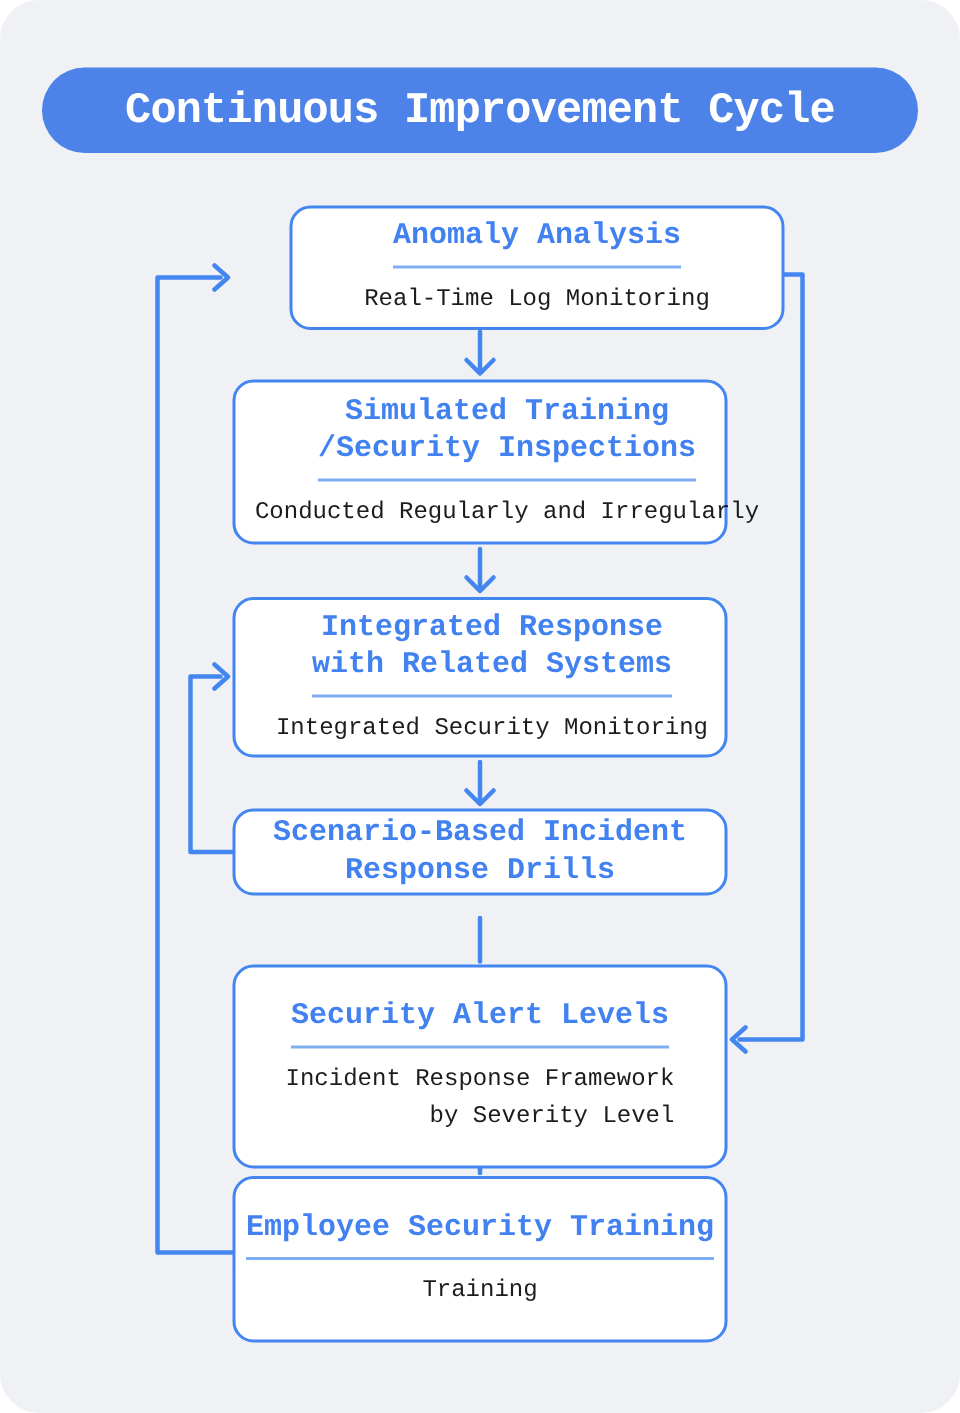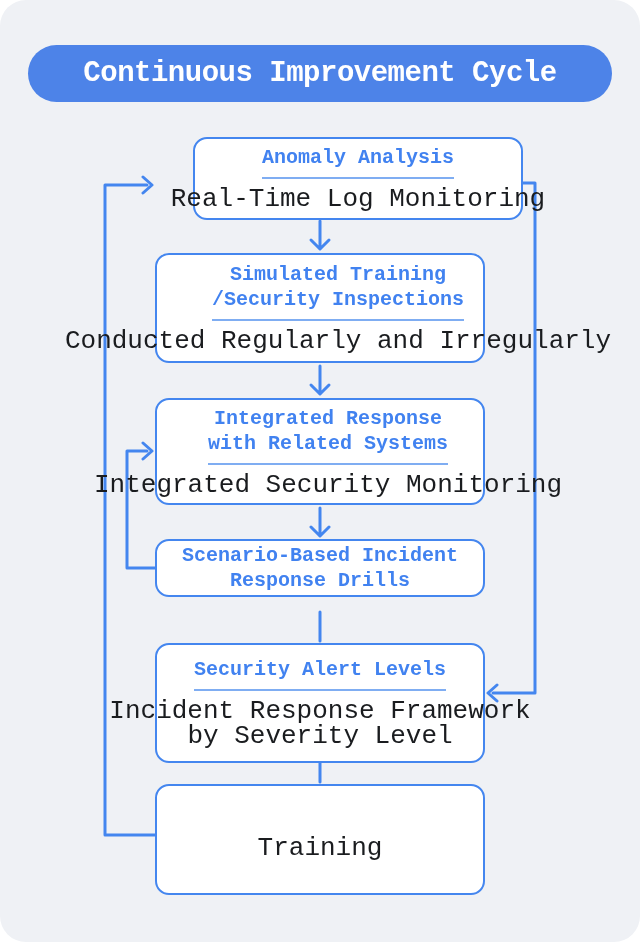--- a/index.html
+++ b/index.html
@@ -67,23 +67,24 @@
     height: 2px;
     width: 100%;
     background: var(--divider-blue, #7fadf2);
     margin-top: 7px;
   }
   .subtitle {
     margin-top: 8px;
   }
   .subtitle-line {
     color: var(--text-dark, #1a1c1f);
-    font-size: 26px;
+    font-size: 16px;
     line-height: 25px;
     white-space: nowrap;
+    text-align: right;
   }
   
   .connectors {
     position: absolute;
     inset: 0;
     z-index: 1;
     pointer-events: none;
   }
   .connectors path {
     stroke: var(--line-blue, #4486ef);
@@ -142,32 +143,33 @@
         <div class="subtitle">
           <div class="subtitle-line">Integrated Security Monitoring</div>
         </div>
       </div>
       <div class="flow-box" style="top: 539px; height: 58px;">
         <div class="title-wrap">
           <div class="title-line">Scenario-Based Incident</div>
           <div class="title-line">Response Drills</div>
         </div>
       </div>
-      <div class="flow-box" style="top: 643px; height: 120px;">
+      <div class="flow-box" style="top: 643px; height: 136px;">
         <div class="title-wrap">
           <div class="title-line">Security Alert Levels</div>
           <div class="divider"></div>
         </div>
         <div class="subtitle">
           <div class="subtitle-line">Incident Response Framework</div>
           <div class="subtitle-line">by Severity Level</div>
         </div>
       </div>
       <div class="flow-box" style="top: 784px; height: 111px;">
         <div class="title-wrap">
+          <div class="title-line">Employee Security Training</div>
           <div class="divider"></div>
         </div>
         <div class="subtitle">
           <div class="subtitle-line">Training</div>
         </div>
       </div>
     </div>
 
 </div>
 

